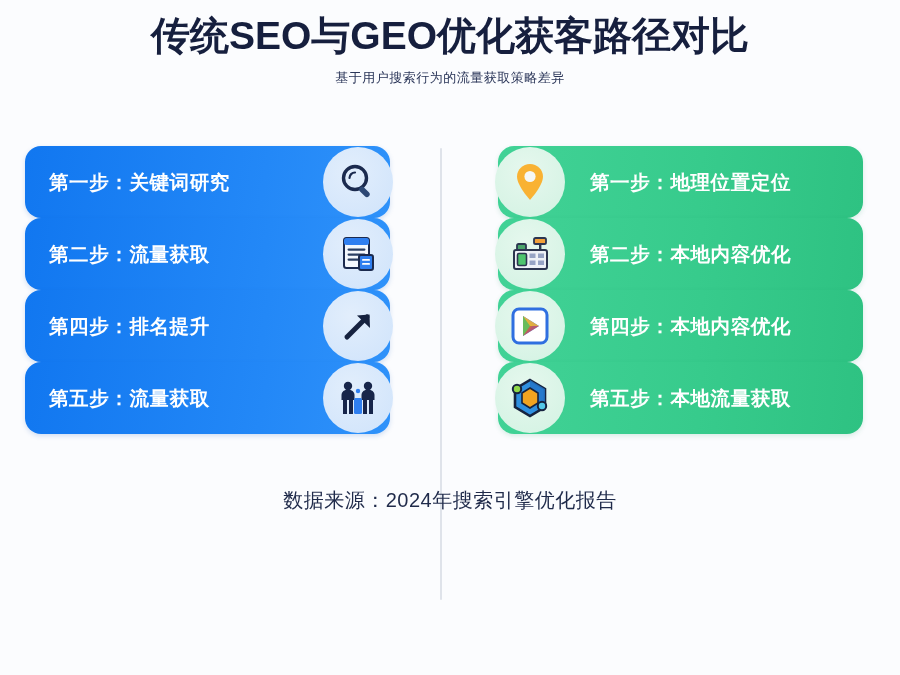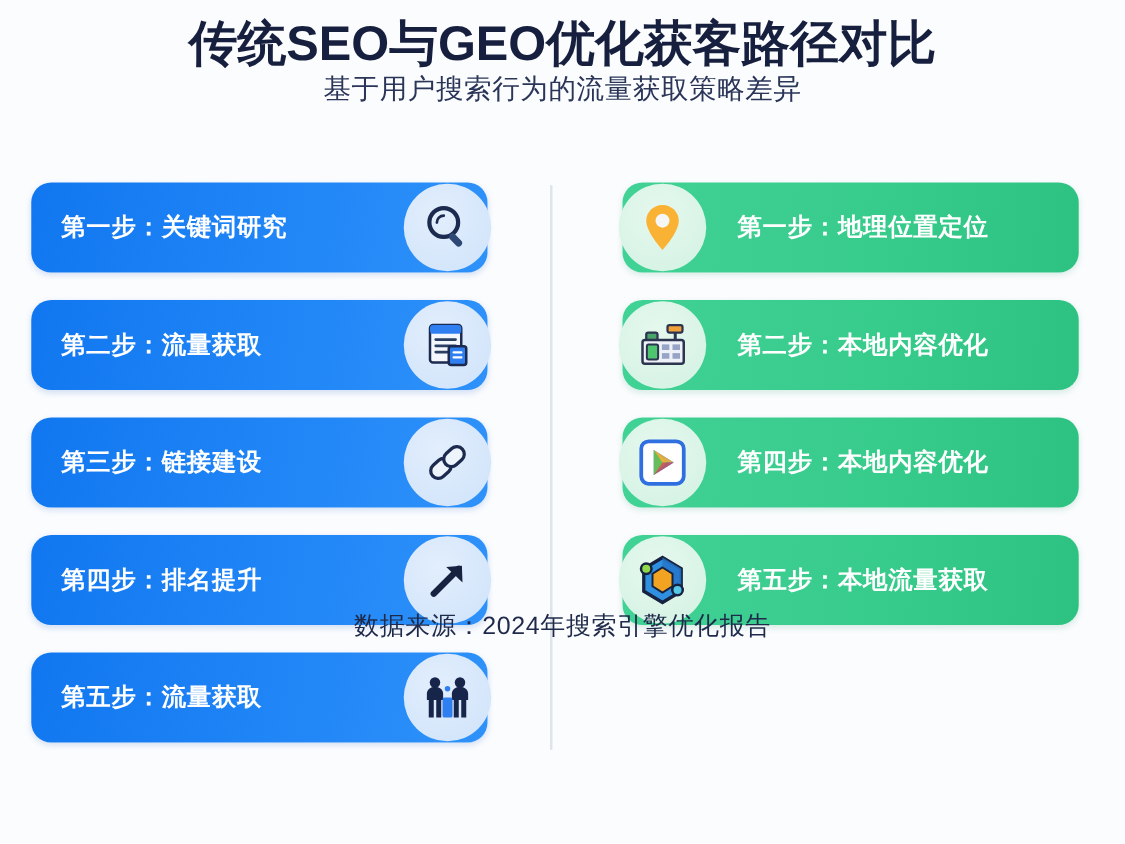--- a/index.html
+++ b/index.html
@@ -12,42 +12,41 @@
   }
   .page{position:relative;width:900px;height:536px;box-sizing:border-box;}
 
   
   .header{width:100%;text-align:center;padding-top:14px;}
   .title{
     font-size:39px;font-weight:bold;color:#161f3e;
     letter-spacing:0px;line-height:1.12;white-space:nowrap;
   }
   .subtitle{
-    font-size:22px;color:#2a3558;
+    font-size:13px;color:#2a3558;margin-top:12px;
     letter-spacing:0.5px;line-height:1.2;
   }
 
   
   .columns{
     position:absolute;top:146px;left:0;width:900px;height:456px;
   }
   .divider{
     position:absolute;left:440px;top:2px;width:2px;height:452px;
     background:#dfe3ea;border-radius:1px;
   }
 
   .col{position:absolute;top:0;width:365px;}
   .col-left{left:25px;}
   .col-right{left:498px;}
 
   .card{
     position:relative;
     height:72px;
     border-radius:16px;
-    margin-bottom:22px;
     display:flex;
     align-items:center;
     box-sizing:border-box;
     overflow:visible;
   }
   .card:last-child{margin-bottom:12px;}
 
   
   .card-blue{
     background:linear-gradient(100deg,#1177f0 0%,#2388f7 65%,#2f92fa 100%);
@@ -139,33 +138,20 @@
               <rect x="11.5" y="21.5" width="18" height="2.2" rx="1.1" fill="#2b3f63"></rect>
               <rect x="11.5" y="26.5" width="12" height="2.2" rx="1.1" fill="#2b3f63"></rect>
               <rect x="23" y="23" width="14" height="15" rx="2" fill="#2f7ff0" stroke="#1b2a4e" stroke-width="2"></rect>
               <rect x="26" y="27" width="8" height="1.8" rx=".9" fill="#ffffff"></rect>
               <rect x="26" y="31" width="8" height="1.8" rx=".9" fill="#ffffff"></rect>
             </svg>
           </span>
         </span>
       </div>
 
-      <div class="card card-blue">
-        <span class="card-label">第三步：链接建设</span>
-        <span class="badge-blue">
-          <span class="icon-wrap">
-            <svg viewBox="0 0 44 44" width="44" height="44">
-              <g transform="rotate(-42 22 22)">
-                <rect x="6" y="16" width="18" height="12" rx="6" fill="#eef4fc" stroke="#1b2a4e" stroke-width="2.6"></rect>
-                <rect x="20" y="16" width="18" height="12" rx="6" fill="#eef4fc" stroke="#1b2a4e" stroke-width="2.6"></rect>
-              </g>
-            </svg>
-          </span>
-        </span>
-      </div>
 
       <div class="card card-blue">
         <span class="card-label">第四步：排名提升</span>
         <span class="badge-blue">
           <span class="icon-wrap">
             <svg viewBox="0 0 44 44" width="44" height="44">
               <path d="M11 33 L31 13" stroke="#16223f" stroke-width="5" stroke-linecap="round"></path>
               <path d="M33.5 10.5 L34 24 L21 11.5 Z" fill="#16223f"></path>
             </svg>
           </span>

